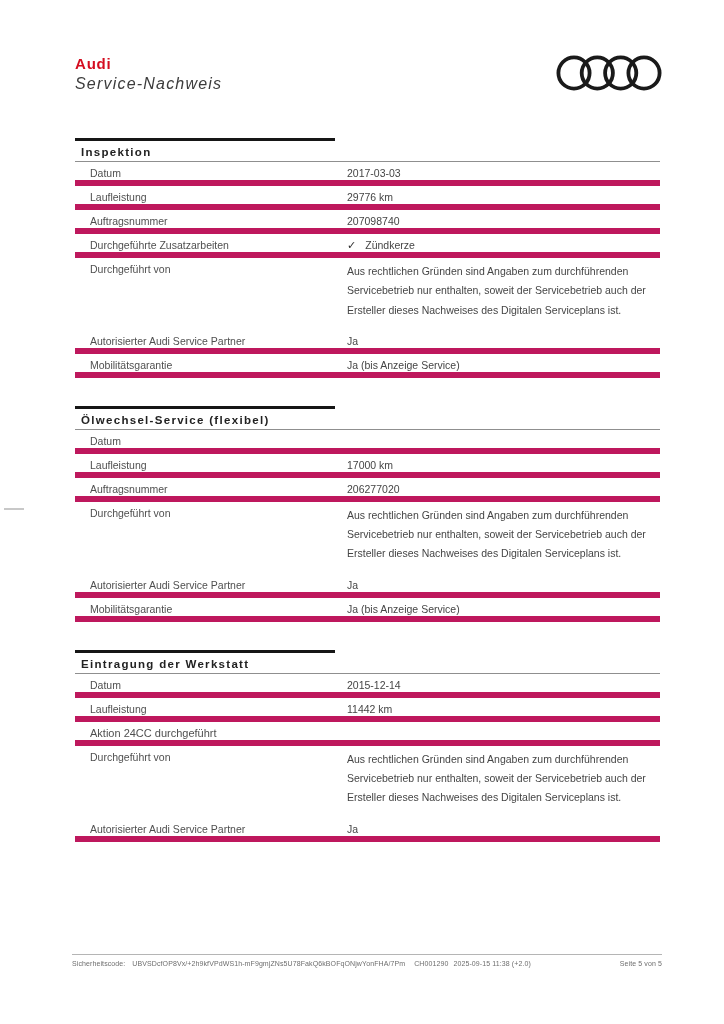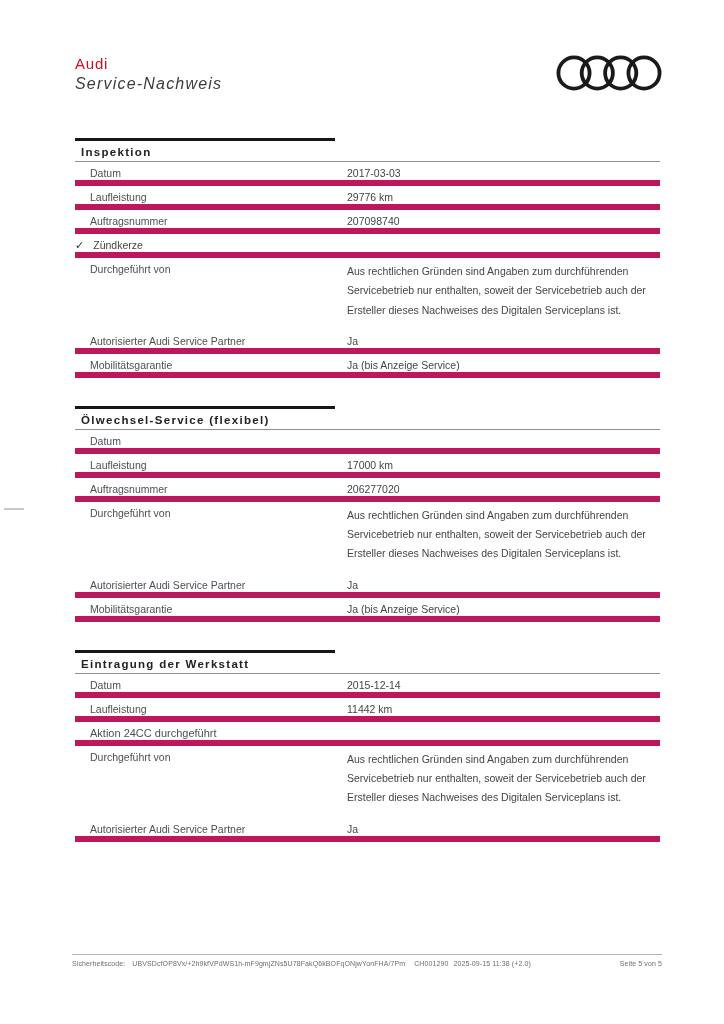--- a/index.html
+++ b/index.html
@@ -9,21 +9,21 @@
     height: 1024px;
     background: #ffffff;
     font-family: "Liberation Sans", sans-serif;
     color: #4a4a4a;
     overflow: hidden;
   }
 
   
   .header { padding: 54px 62px 0 75px; position: relative; }
   .brand {
-    font-size: 15px; font-weight: normal; letter-spacing: 0.8px;
+    font-size: 15px; font-weight: bold; letter-spacing: 0.8px;
     line-height: 19px;
   }
   .doc-title {
     font-size: 16px; font-weight: normal; letter-spacing: 1.2px;
     color: #3c3c3c; line-height: 22px; font-style: italic;
   }
   .logo { position: absolute; top: 55px; right: 62px; }
 
   
   .main { margin: 43px 64px 0 75px; width: 585px; }
@@ -97,20 +97,21 @@
         </div>
         <div class="row">
           <div class="label">Laufleistung</div>
           <div class="value"><span class="vtext">29776 km</span></div>
         </div>
         <div class="row">
           <div class="label">Auftragsnummer</div>
           <div class="value"><span class="vtext">207098740</span></div>
         </div>
         <div class="row">
+          <div class="label">Durchgeführte Zusatzarbeiten</div>
           <div class="value"><span class="check">✓</span><span class="vtext">Zündkerze</span></div>
         </div>
         <div class="row multiline">
           <div class="label">Durchgeführt von</div>
           <div class="value">
             <div class="vline">Aus rechtlichen Gründen sind Angaben zum durchführenden</div>
             <div class="vline">Servicebetrieb nur enthalten, soweit der Servicebetrieb auch der</div>
             <div class="vline">Ersteller dieses Nachweises des Digitalen Serviceplans ist.</div>
           </div>
         </div>

